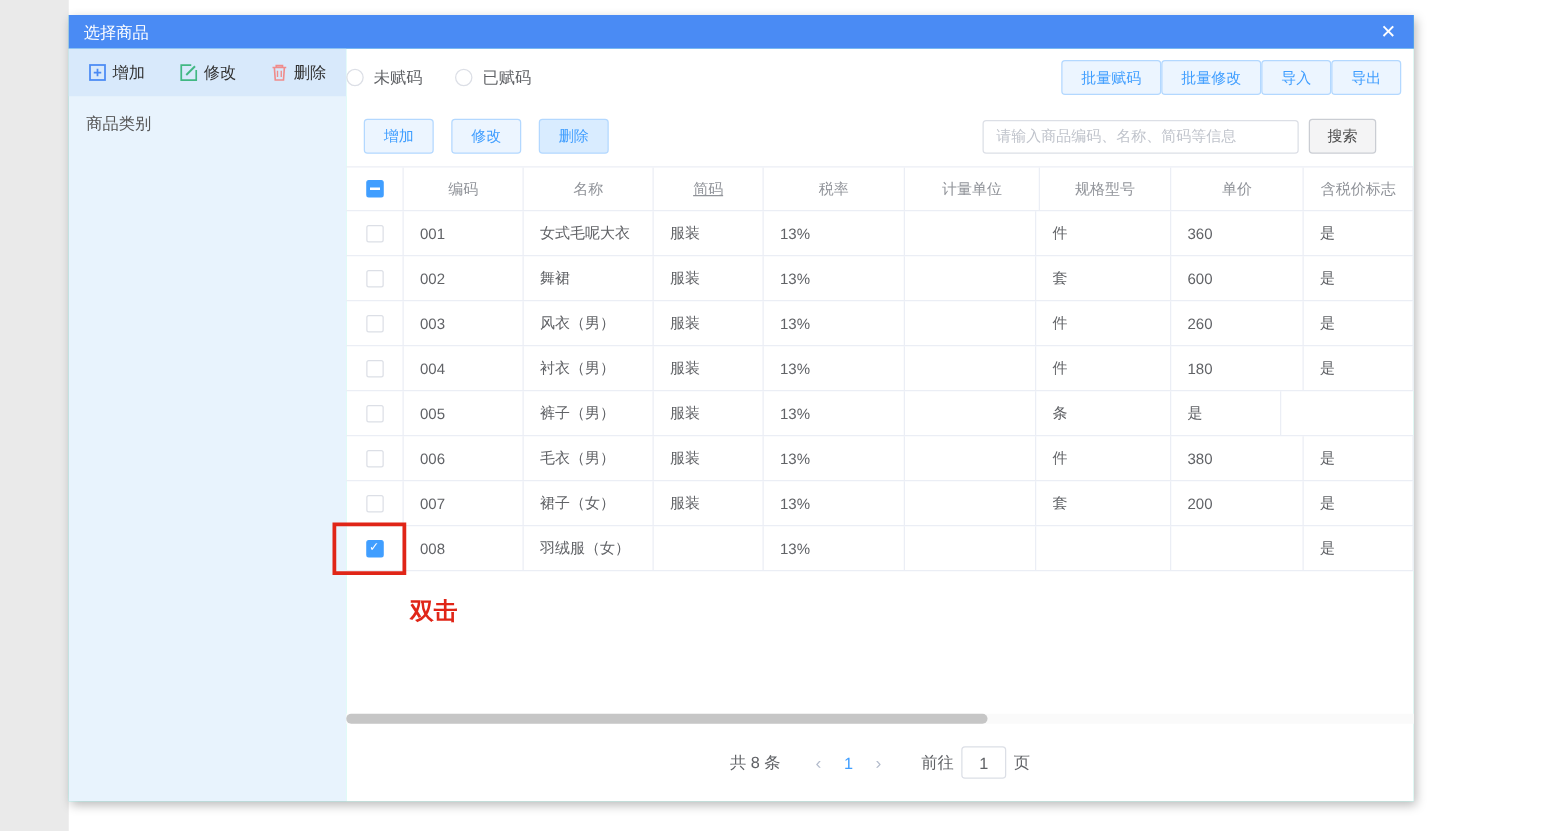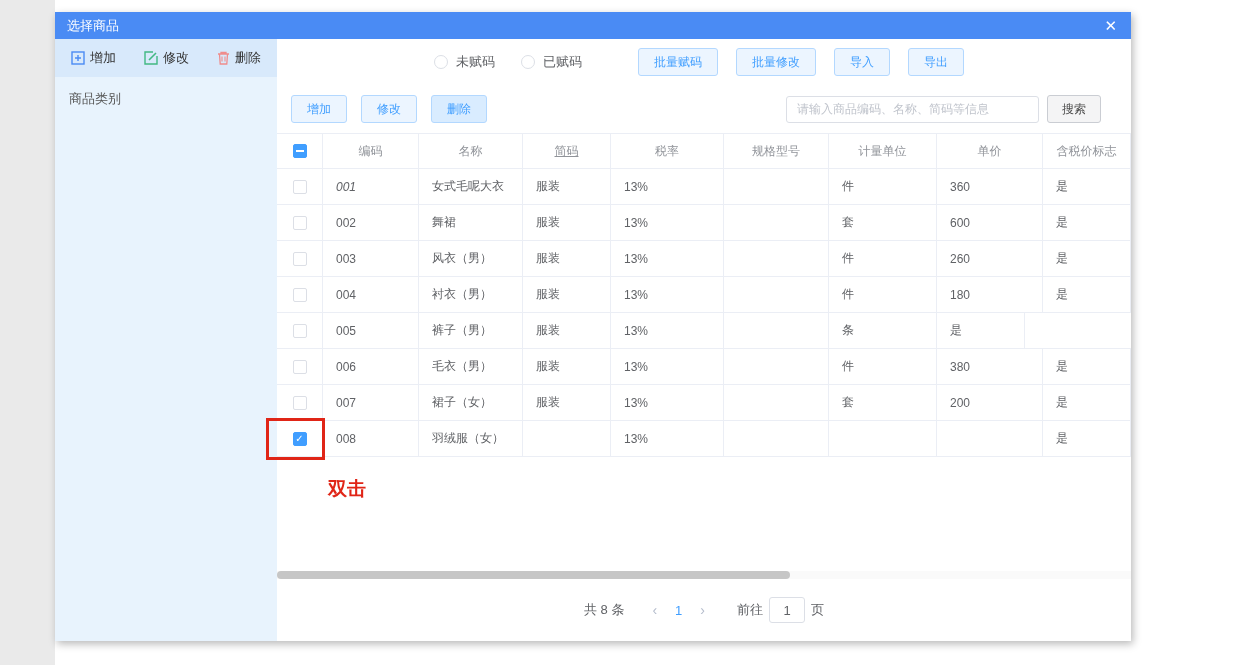--- a/index.html
+++ b/index.html
@@ -15,27 +15,27 @@
   .mbody { flex:1; display:flex; min-height:0; }
 
   .sidebar { width:222px; flex:0 0 222px; background:#e8f3fd; display:flex; flex-direction:column; }
   .side-toolbar { height:38px; flex:0 0 38px; background:#d8e9fb; display:flex; align-items:center; justify-content:space-between; padding:0 16px; }
   .side-action { display:flex; align-items:center; gap:5px; font-size:13px; color:#333; cursor:pointer; }
   .side-action svg { display:block; }
   .category { padding:13px 14px; font-size:13px; color:#555; }
 
   .main { flex:1; min-width:0; background:#fff; display:flex; flex-direction:column; }
 
-  .filter-row { height:46px; flex:0 0 46px; display:flex; align-items:center; justify-content:center; padding-right:10px; }
+  .filter-row { height:46px; flex:0 0 46px; display:flex; align-items:center; justify-content:space-between; padding-right:10px; }
   .radio-group { display:flex; gap:26px; margin-right:38px; }
   .radio { display:flex; align-items:center; gap:8px; font-size:13px; color:#606266; cursor:pointer; }
   .radio-circle { width:14px; height:14px; border:1px solid #dcdfe6; border-radius:50%; background:#fff; }
   .btn { font-size:12px; height:28px; line-height:26px; padding:0 15px; background:#ecf5ff; border:1px solid #b3d8ff;
          color:#409eff; border-radius:3px; cursor:pointer; white-space:nowrap; }
-  .filter-row .btn { margin-left:18px; }
+  .filter-row .btn { }
 
   .toolbar-row { height:48px; flex:0 0 48px; display:flex; align-items:center; padding:0 16px 0 14px; }
   .toolbar-row .btn { margin-right:14px; }
   .btn.btn-active { background:#d9ecff; }
   .spacer { flex:1; }
   .search-input { width:253px; height:27px; border:1px solid #dcdfe6; border-radius:3px; padding:0 10px; font-size:12px; color:#606266; outline:none; }
   .search-input::placeholder { color:#c0c4cc; }
   .btn-search { margin:0 0 0 8px; background:#f4f4f5; border:1px solid #cacdd3; color:#4d4d4d; padding:0 14px; }
 
   .grid { border-top:1px solid #ebeef5; font-size:12px; color:#606266; }
@@ -144,31 +144,31 @@
 
       <div class="grid">
         <div class="trh" id="table-head">
             <div class="th cbcell" style="width: 46px;">
               <span class="cb indet"></span>
             </div>
             <div class="th" style="width: 96px;">编码</div>
             <div class="th" style="width: 104px;">名称</div>
             <div class="th" style="width: 88px; text-decoration: underline;">简码</div>
             <div class="th" style="width: 113px;">税率</div>
+            <div class="th" style="width: 108px;">计量单位</div>
             <div class="th" style="width: 105px;">规格型号</div>
-            <div class="th" style="width: 108px;">计量单位</div>
             <div class="th" style="width: 106px;">单价</div>
             <div class="th" style="width: 88px;">含税价标志</div>
           </div>
         <div id="table-body">
             <div class="tr">
               <div class="td cbcell" style="width: 46px;">
                 <span class="cb "></span>
               </div>
-              <div class="td" style="width: 96px; font-style: italic;">001</div>
+              <div class="td" style="width: 96px;">001</div>
               <div class="td" style="width: 104px;">女式毛呢大衣</div>
               <div class="td" style="width: 88px;">服装</div>
               <div class="td" style="width: 113px;">13%</div>
               <div class="td" style="width: 105px;"></div>
               <div class="td" style="width: 108px;">件</div>
               <div class="td" style="width: 106px;">360</div>
               <div class="td" style="width: 88px;">是</div>
             </div>
             <div class="tr">
               <div class="td cbcell" style="width: 46px;">

